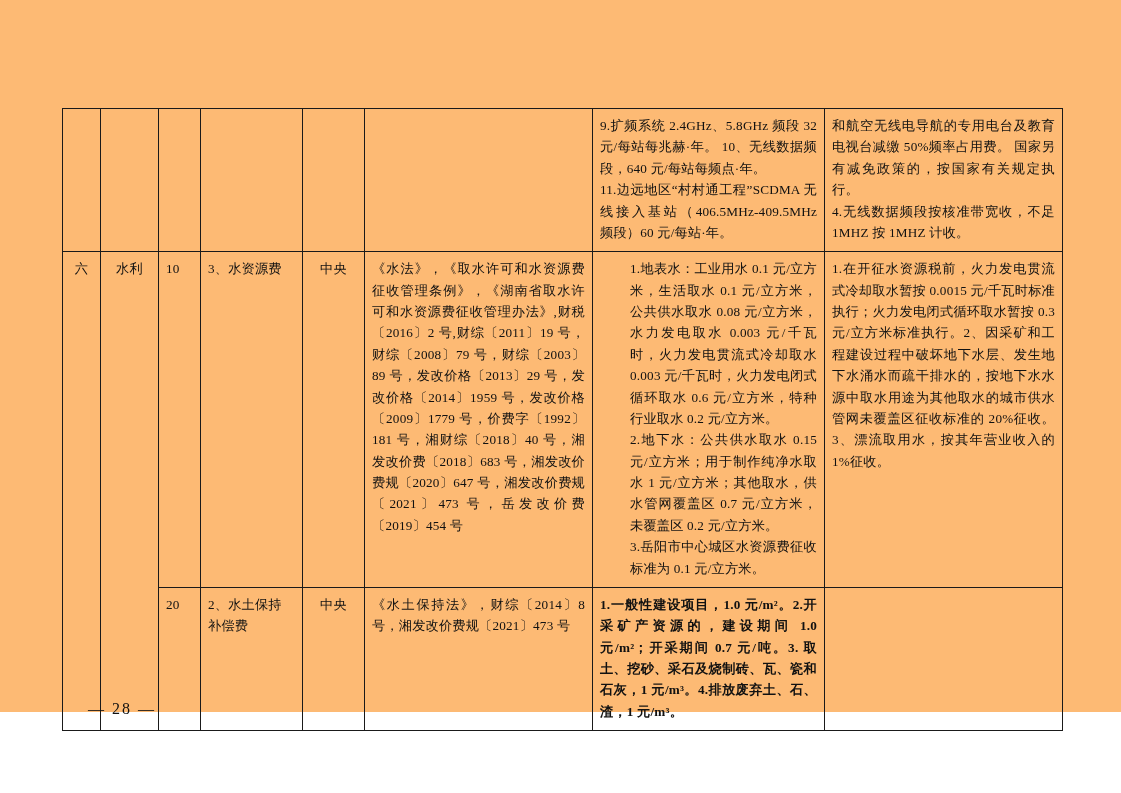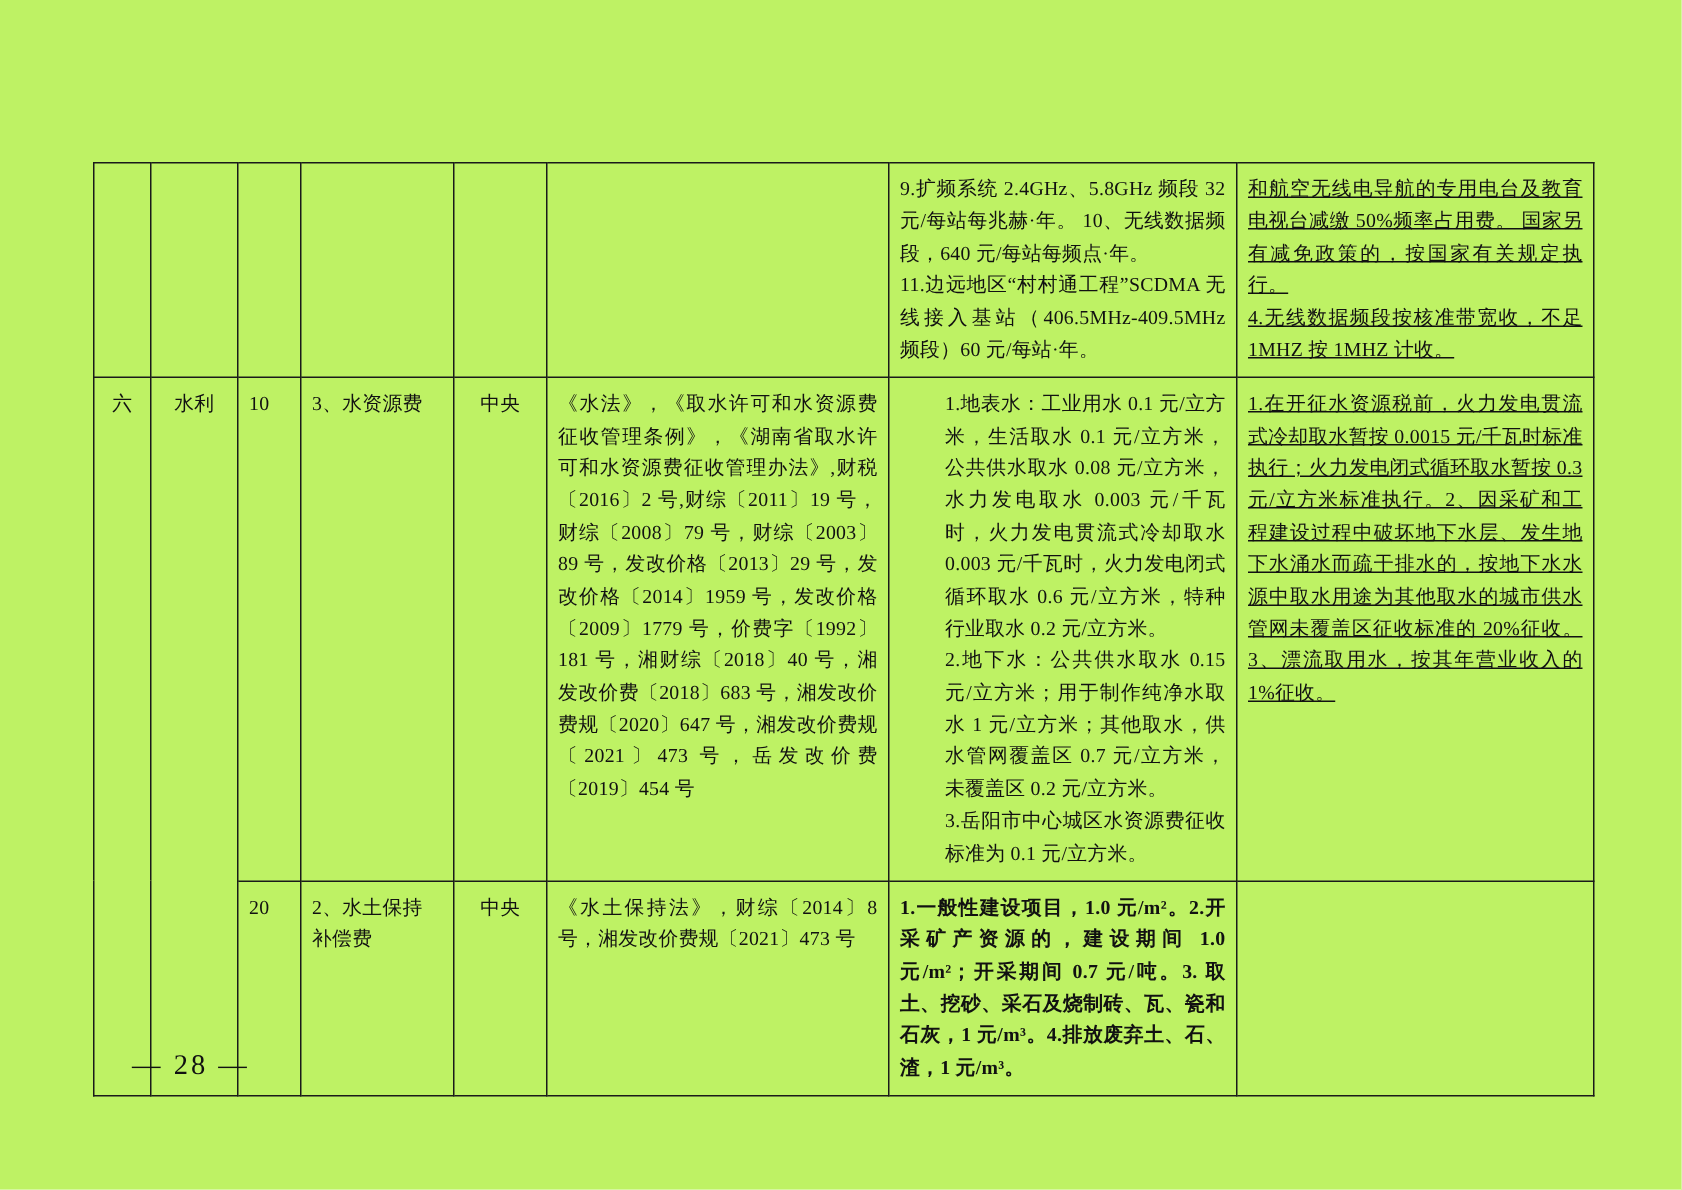--- a/index.html
+++ b/index.html
@@ -12,22 +12,22 @@
     height: 793px;
     font-family: "Liberation Serif", "DejaVu Serif", serif;
     color: #111;
     position: relative;
     overflow: hidden;
   }
   .page {
     position: absolute;
     left: 0; top: 0;
     width: 1121px;
-    height: 793px;
-    background: #bef264;
+    height: 712px;
+    background: #fdba74;
   }
   .doc-table {
     position: absolute;
     left: 62px;
     top: 108px;
     width: 1000px;
     border-collapse: collapse;
     table-layout: fixed;
   }
   .doc-table td {
@@ -68,29 +68,28 @@
     text-align: justify;
     text-justify: inter-ideograph;
   }
   .std {
     text-align: justify;
     text-justify: inter-ideograph;
   }
   .remark {
     text-align: justify;
     text-justify: inter-ideograph;
-    text-decoration: underline;
   }
   .empty-cell { }
 
   .page-number {
     position: absolute;
     left: 88px;
     top: 700px;
-    font-size: 19px;
+    font-size: 16px;
     letter-spacing: 2px;
     font-family: "Liberation Serif", serif;
   }
 </style>
 </head>
 <body>
 
 <div class="page">
 
   <table class="doc-table">

